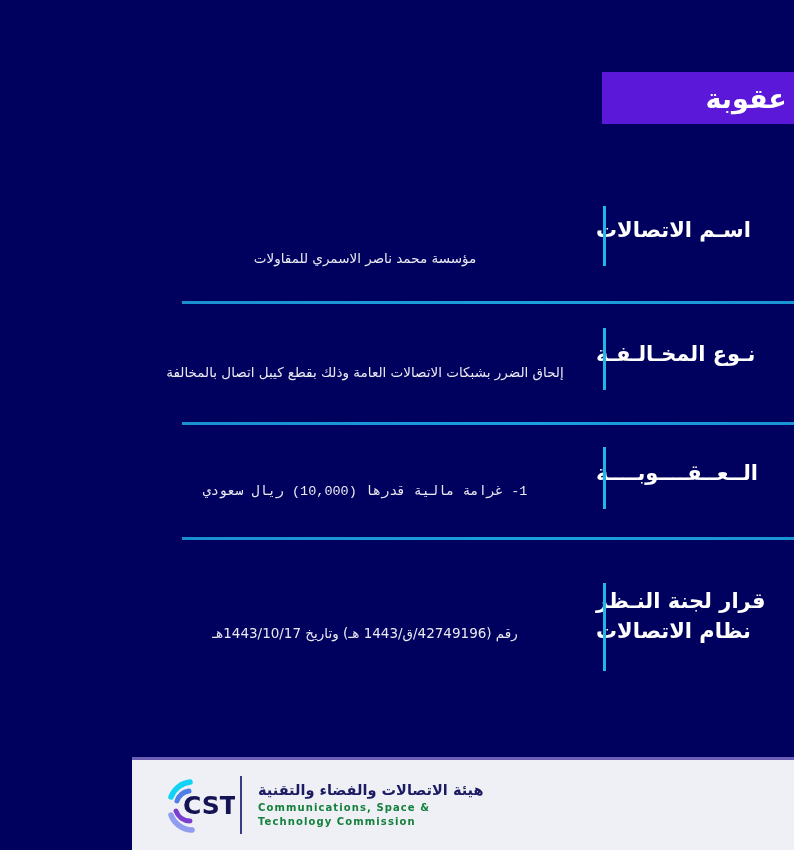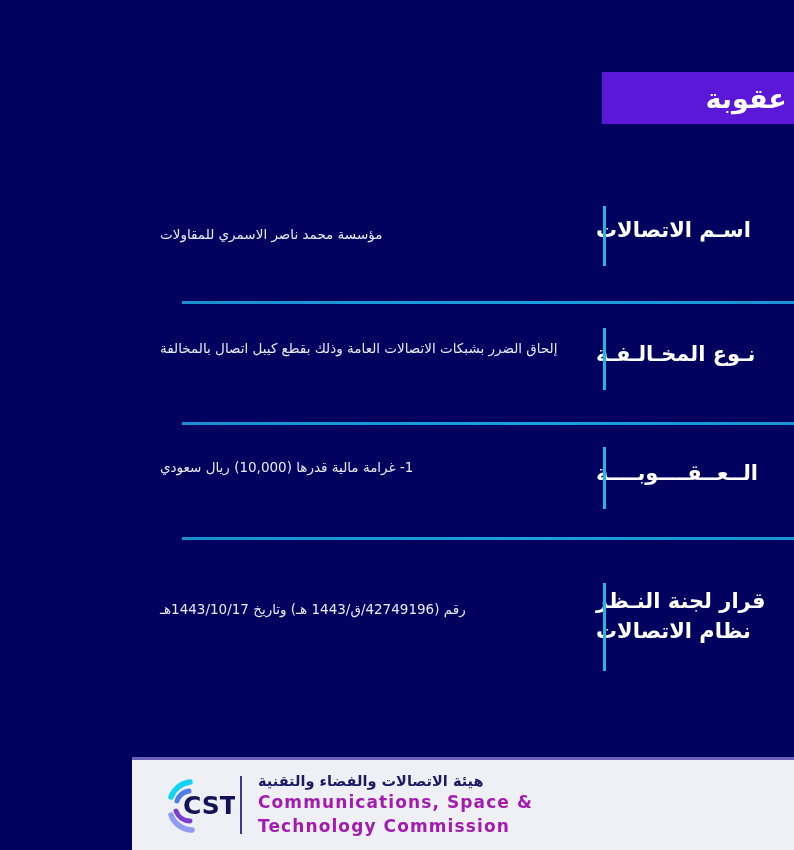--- a/index.html
+++ b/index.html
@@ -104,22 +104,23 @@
   }
 
   
   .value-cell {
     position: absolute;
     right: 356px;
     width: 410px;
     color: #e9eaf2;
     font-size: 13.5px;
     line-height: 1.6;
-    text-align: left;
+    text-align: center;
     direction: rtl;
+    margin-top: 24px;
   }
   .value-cell .val-line { display: block; }
 
   
   .hsep {
     position: absolute;
     left: 50px;
     width: 710px;
     height: 3px;
     background: linear-gradient(90deg, #1a8fd0 0%, #1aa0dd 50%, #1a8fd0 100%);
@@ -165,22 +166,22 @@
   .ft-ar {
     color: #1b1a63;
     font-size: 14.5px;
     font-weight: 700;
     direction: rtl;
     text-align: left;
     line-height: 1.35;
     letter-spacing: 0.2px;
   }
   .ft-en1, .ft-en2 {
-    color: #a21caf;
-    font-size: 17px;
+    color: #15803d;
+    font-size: 10px;
     font-weight: 700;
     letter-spacing: 1.1px;
     line-height: 1.38;
   }
   .footer-url {
     margin-left: auto;
     margin-right: 36px;
     color: #1b1a63;
     font-size: 14px;
     font-weight: 400;
@@ -263,21 +264,21 @@
             <rect x="11" y="41" width="29" height="5" rx="2.4" fill="#5b6ae8"></rect>
             <line x1="15" y1="28" x2="14" y2="34" stroke="#c7cdf5" stroke-width="2.4" stroke-linecap="round"></line>
             <line x1="21" y1="29" x2="21" y2="34" stroke="#c7cdf5" stroke-width="2.4" stroke-linecap="round"></line>
             <line x1="27" y1="29" x2="28" y2="34" stroke="#c7cdf5" stroke-width="2.4" stroke-linecap="round"></line>
           </svg>
         </div>
         <div class="label-cell" style="top:52px;">
           <span class="lbl-line">الــعــقــــوبــــة</span>
         </div>
         <div class="vsep" style="height:62px;top:40px;"></div>
-        <div class="value-cell" style="top:50px;">
+        <div class="value-cell" style="top:50px;font-family:Liberation Mono, monospace;">
           <span class="val-line">1- غرامة مالية قدرها (10,000) ريال سعودي</span>
         </div>
       </div>
       <div class="hsep" style="top:130px;"></div>
     </div>
 
     <div class="row" style="height:140px;">
       <div class="row-inner">
         <div class="icon-cell" style="top:62px;">
           <svg width="54" height="54" viewBox="0 0 54 54">

